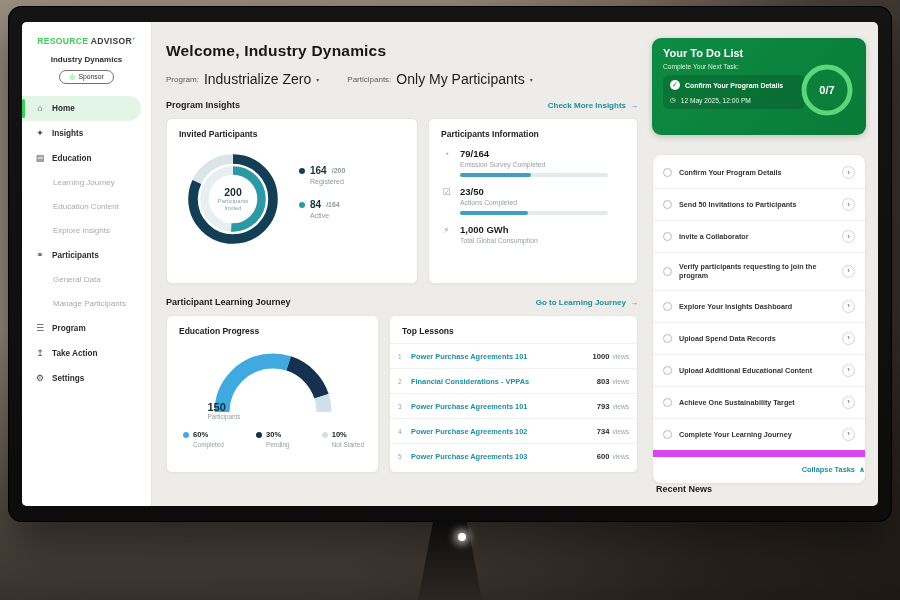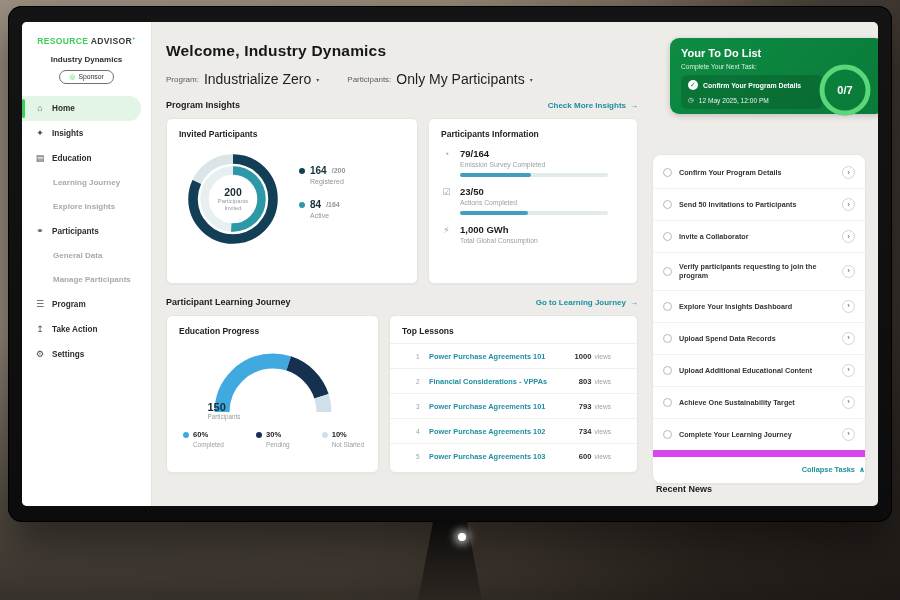--- a/index.html
+++ b/index.html
@@ -31,21 +31,21 @@
   .logo .p1 { color:#3dcd58; } .logo .p2 { color:#3a3a3a; }
   .logo .plus { color:#3dcd58; font-size:6px; vertical-align:super; }
   .org { margin-top:9px; text-align:center; font-size:8px; font-weight:700; color:#2e2e2e; }
   .badge { margin:6px auto 0; width:max-content; border:1px solid #707070; border-radius:9px;
     padding:2px 9px; font-size:6.8px; color:#333; display:flex; gap:3px; align-items:center; background:#fff; }
   .badge .bic { font-size:7px; color:#3dcd58; }
   .nav { margin-top:12px; }
   .nav-item { display:flex; align-items:center; gap:7px; height:25px; padding:0 8px 0 13px;
     font-size:8.2px; font-weight:700; color:#2c2c2c; position:relative; cursor:pointer; }
   .nav-item .ic { width:10px; font-size:9px; color:#4c4c4c; text-align:center; font-weight:400; }
-  .nav-item.sub { height:24px; padding-left:31px; color:#a6abaa; font-weight:700; font-size:8px; }
+  .nav-item.sub { height:24px; padding-left:31px; color:#a6abaa; font-weight:400; font-size:8px; }
   .nav-item.active { background:#e3f5e7; border-radius:0 12px 12px 0; margin-right:10px; }
   .nav-item.active::before { content:""; position:absolute; left:0; top:3px; bottom:3px; width:3px;
     background:#3dcd58; border-radius:2px; }
 
   
   .main { position:absolute; left:130px; top:0; width:500px; height:100%; }
   .welcome { margin:20px 0 0 14px; font-size:15.5px; font-weight:bold; color:#171717; letter-spacing:.2px; }
   .filters { margin:11px 0 0 14px; display:flex; gap:28px; align-items:center; }
   .f-group { display:flex; gap:5px; align-items:center; }
   .f-label { font-size:8px; color:#5c5c5c; }
@@ -91,28 +91,28 @@
   .gc-label { font-size:6.3px; color:#939da1; }
   .g-legend { display:flex; justify-content:space-between; padding:12px 14px 0 16px; }
   .gl-entry .top { display:flex; gap:4px; align-items:center; }
   .gl-entry .pct { font-size:7.6px; font-weight:bold; color:#1c1c1c; }
   .gl-entry .lab { font-size:6.4px; color:#98a0a4; margin:2px 0 0 10px; }
   .dot-completed { background:#3fa9e0; } .dot-pending { background:#16304f; } .dot-notstarted { background:#cfe0ea; }
 
   
   .card-d { flex:1; height:158px; }
   .lessons { margin-top:7px; }
-  .lesson { display:flex; align-items:center; padding:0 26px; height:25px; border-top:1px solid #f0f0ec; cursor:pointer; }
+  .lesson { display:flex; align-items:center; padding:0 8px; height:25px; border-top:1px solid #f0f0ec; cursor:pointer; }
   .rank { font-size:6.5px; color:#9aa3a6; width:13px; }
   .l-title { font-size:7.4px; font-weight:700; color:#1d8fa0; flex:1; }
   .views-val { font-size:7.6px; font-weight:700; color:#2b2b2b; }
   .views-lab { font-size:6.6px; color:#9aa3a6; margin-left:3px; }
 
   
-  .todo-green { position:absolute; left:648px; top:16px; width:214px; height:76px;
+  .todo-green { position:absolute; left:630px; top:16px; width:214px; height:97px;
     background:linear-gradient(135deg,#0d8c43,#0a7a39); border-radius:9px; color:#fff;
     box-shadow:0 2px 6px rgba(0,0,0,.18); padding:9px 11px; }
   .tg-title { font-size:11px; font-weight:bold; }
   .tg-sub { font-size:6.6px; color:#d7eedb; margin-top:4px; }
   .tg-panel { background:rgba(0,0,0,.14); border-radius:6px; padding:5px 7px; margin-top:5px; width:142px; }
   .tg-task { display:flex; gap:5px; align-items:center; font-size:6.9px; font-weight:700; }
   .tg-check { width:10px; height:10px; border-radius:50%; background:#fff; color:#0b8040; font-size:7px;
     display:flex; align-items:center; justify-content:center; flex:none; }
   .tg-due { display:flex; gap:5px; align-items:center; margin-top:6px; font-size:6.6px; color:#e8f6ea; }
   .ring-box { position:absolute; right:11px; top:24px; width:56px; height:56px; }
@@ -155,20 +155,23 @@
           <div class="nav-item">
             <span class="ic">✦</span>
             <span>Insights</span>
           </div>
           <div class="nav-item">
             <span class="ic">▤</span>
             <span>Education</span>
           </div>
           <div class="nav-item sub">
             <span>Learning Journey</span>
+          </div>
+          <div class="nav-item sub">
+            <span>Education Content</span>
           </div>
           <div class="nav-item sub">
             <span>Explore Insights</span>
           </div>
           <div class="nav-item">
             <span class="ic">⚭</span>
             <span>Participants</span>
           </div>
           <div class="nav-item sub">
             <span>General Data</span>

